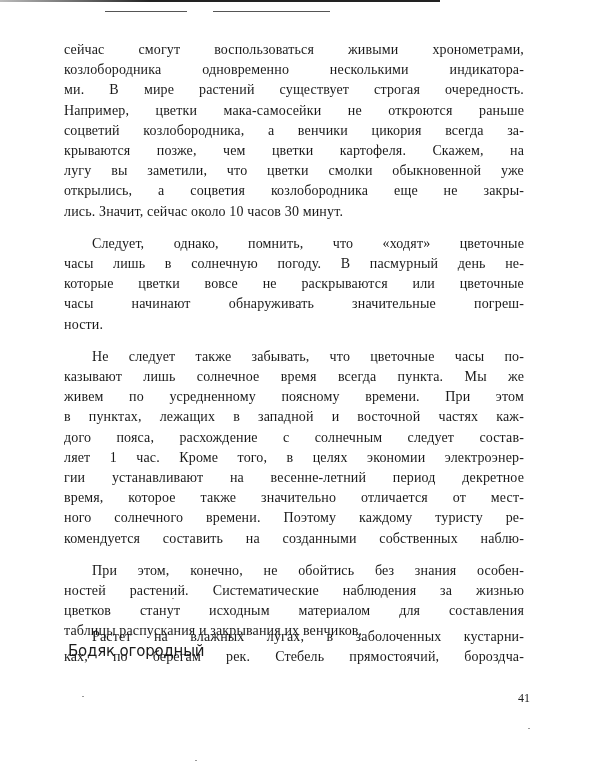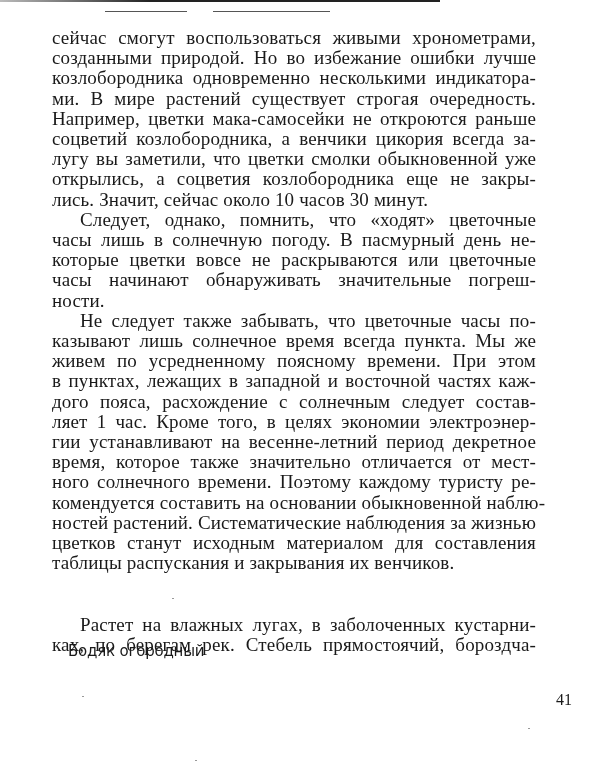--- a/index.html
+++ b/index.html
@@ -38,22 +38,22 @@
     .rule.r1 { left: 105px; width: 82px; }
     .rule.r2 { left: 213px; width: 117px; }
 
     .page {
       position: absolute;
       left: 52px;
       top: 28px;
       width: 484px;
     }
     .para {
-      margin: 0;
-      font-size: 19px;
+      margin: 12px;
+      font-size: 14px;
       line-height: 20.2px;
       text-align: justify;
       text-align-last: left;
       letter-spacing: 0.15px;
       hyphens: none;
     }
     .line {
       display: block;
       text-align: justify;
       text-align-last: justify;
@@ -78,47 +78,46 @@
     .section-body {
       position: absolute;
       left: 52px;
       top: 615px;
       width: 484px;
     }
     .page-number {
       position: absolute;
       left: 518px;
       top: 691px;
-      font-size: 16px;
-      margin-left: 38px;
+      font-size: 12px;
     }
     .speck {
       position: absolute;
       width: 2px; height: 1px;
       background: #999;
     }
   </style>
 </head>
 <body>
 
 <div class="scan-edge-top">
     <div class="fade"></div>
   </div>
 <div class="rule r1"></div>
 <div class="rule r2"></div>
 
 <div class="page">
 
   <p class="para">
     <span class="line">сейчас смогут воспользоваться живыми хронометрами,</span>
-    <span class="line">созданными природой. Но во избежание ошибки лучше</span>
     <span class="line">козлобородника одновременно несколькими индикатора-</span>
     <span class="line">ми. В мире растений существует строгая очередность.</span>
     <span class="line">Например, цветки мака-самосейки не откроются раньше</span>
     <span class="line">соцветий козлобородника, а венчики цикория всегда за-</span>
+    <span class="line">крываются позже, чем цветки картофеля. Скажем, на</span>
     <span class="line">лугу вы заметили, что цветки смолки обыкновенной уже</span>
     <span class="line">открылись, а соцветия козлобородника еще не закры-</span>
     <span class="line last">лись. Значит, сейчас около 10 часов 30 минут.</span>
   </p>
 
   <p class="para">
     <span class="line indent">Следует, однако, помнить, что «ходят» цветочные</span>
     <span class="line">часы лишь в солнечную погоду. В пасмурный день не-</span>
     <span class="line">которые цветки вовсе не раскрываются или цветочные</span>
     <span class="line">часы начинают обнаруживать значительные погреш-</span>
@@ -128,24 +127,25 @@
   <p class="para">
     <span class="line indent">Не следует также забывать, что цветочные часы по-</span>
     <span class="line">казывают лишь солнечное время всегда пункта. Мы же</span>
     <span class="line">живем по усредненному поясному времени. При этом</span>
     <span class="line">в пунктах, лежащих в западной и восточной частях каж-</span>
     <span class="line">дого пояса, расхождение с солнечным следует состав-</span>
     <span class="line">ляет 1 час. Кроме того, в целях экономии электроэнер-</span>
     <span class="line">гии устанавливают на весенне-летний период декретное</span>
     <span class="line">время, которое также значительно отличается от мест-</span>
     <span class="line">ного солнечного времени. Поэтому каждому туристу ре-</span>
-    <span class="line">комендуется составить на основании обыкновенной наблю-</span>
+    <span class="line">комендуется составить на созданными собственных наблю-</span>
   </p>
 
   <p class="para">
+    <span class="line indent">При этом, конечно, не обойтись без знания особен-</span>
     <span class="line">ностей растений. Систематические наблюдения за жизнью</span>
     <span class="line">цветков станут исходным материалом для составления</span>
     <span class="line last">таблицы распускания и закрывания их венчиков.</span>
   </p>
 </div>
 
 <h2 class="section-title">Бодяк огородный</h2>
 
 <div class="section-body">
   <p class="para">

